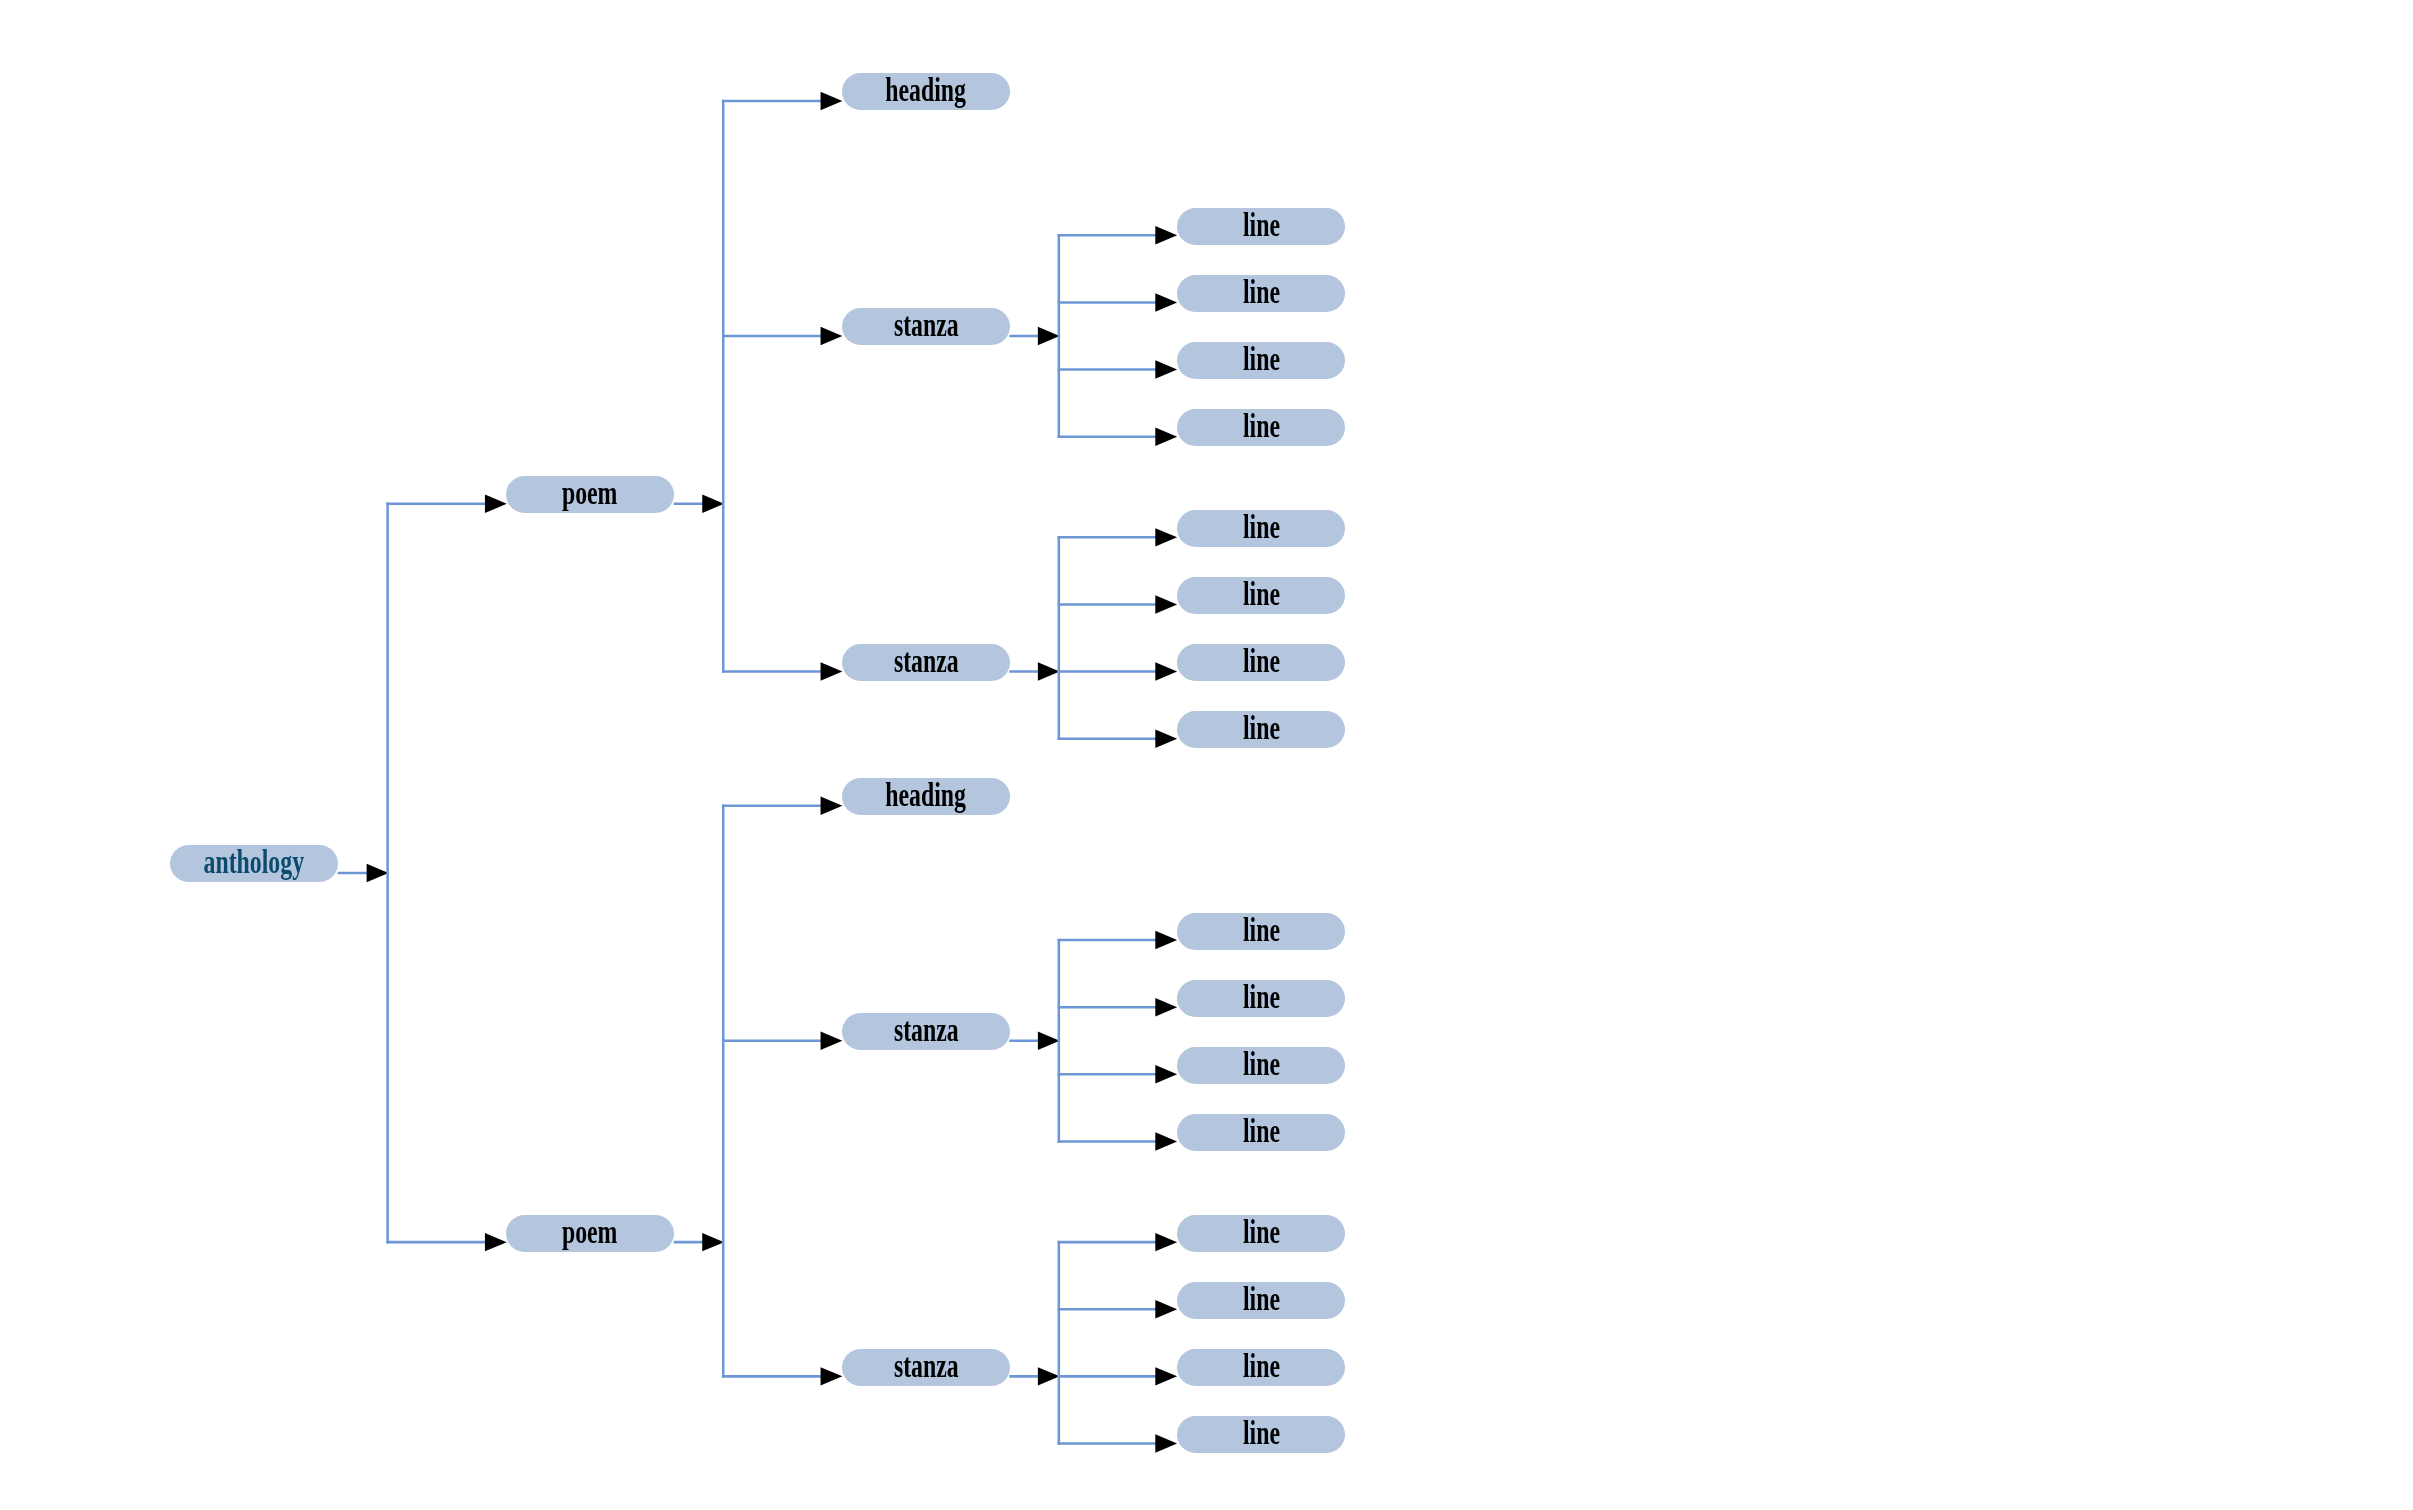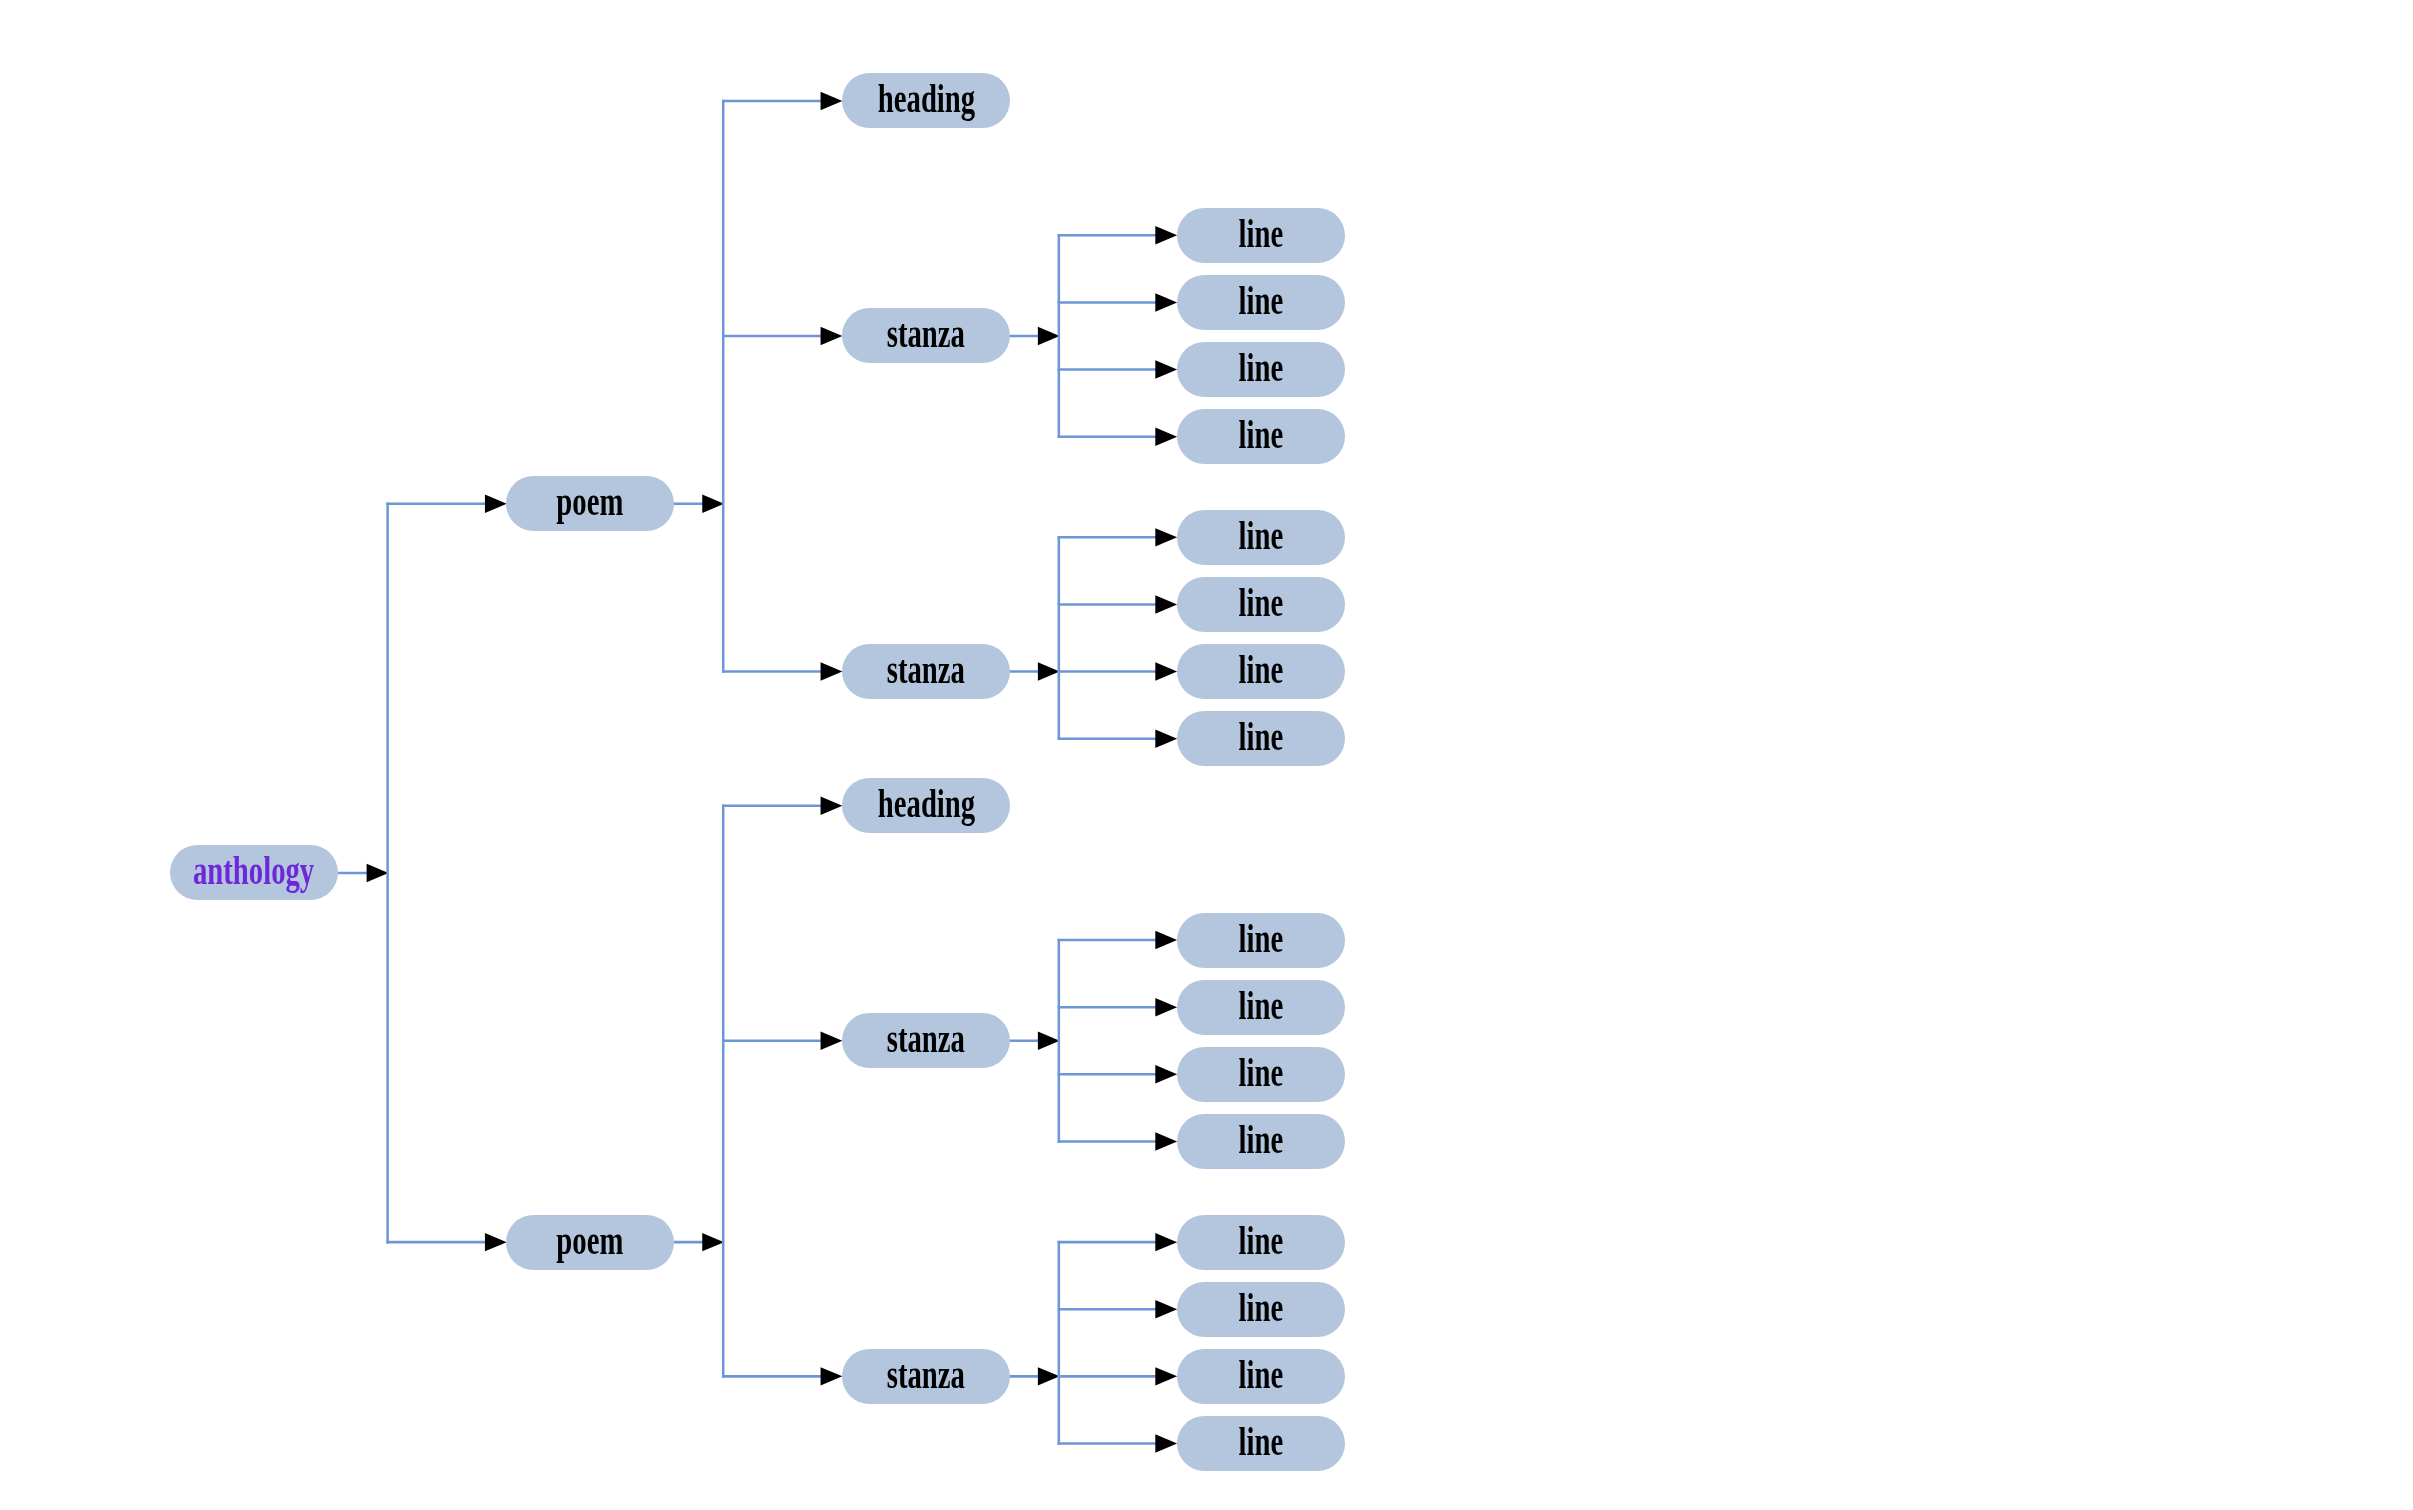--- a/index.html
+++ b/index.html
@@ -7,25 +7,25 @@
   .stage{
     position:relative;
     width:2413px;height:1511px;
     background:#ffffff;
     overflow:hidden;
     font-family:"Liberation Serif", serif;
   }
   .edges{position:absolute;left:0;top:0;}
   .node{
     position:absolute;
-    width:168px;height:55px;
+    width:168px;height:37px;
     border-radius:28px;
     display:flex;align-items:center;justify-content:center;
     font-weight:bold;
-    font-size:41px;
+    font-size:34px;
     color:#000;
     box-sizing:border-box;
   }
   .node > span{
     display:inline-block;
     transform:scaleX(0.70);
     white-space:nowrap;
     line-height:1;
     padding-bottom:3.4px;
   }
@@ -99,21 +99,21 @@
       <line x1="1260.5" y1="1480" x2="1384" y2="1480" stroke="#6d96d6" stroke-width="3"></line>
       <polygon points="1403,1480 1377,1469 1377,1491" fill="#000000"></polygon>
       <line x1="1260.5" y1="1560" x2="1384" y2="1560" stroke="#6d96d6" stroke-width="3"></line>
       <polygon points="1403,1560 1377,1549 1377,1571" fill="#000000"></polygon>
       <line x1="1260.5" y1="1640" x2="1384" y2="1640" stroke="#6d96d6" stroke-width="3"></line>
       <polygon points="1403,1640 1377,1629 1377,1651" fill="#000000"></polygon>
       <line x1="1260.5" y1="1720" x2="1384" y2="1720" stroke="#6d96d6" stroke-width="3"></line>
       <polygon points="1403,1720 1377,1709 1377,1731" fill="#000000"></polygon>
     </svg>
   <div id="nodes">
-      <div class="node" style="left: 170px; top: 845px; background: rgb(179, 198, 222); color: #6d28d9;">
+      <div class="node" style="left: 170px; top: 845px; background: rgb(179, 198, 222); color: #0c4a6e;">
         <span>anthology</span>
       </div>
       <div class="node" style="left: 506px; top: 476px; background: rgb(179, 198, 222); color: rgb(0, 0, 0);">
         <span>poem</span>
       </div>
       <div class="node" style="left: 842px; top: 73px; background: rgb(179, 198, 222); color: rgb(0, 0, 0);">
         <span>heading</span>
       </div>
       <div class="node" style="left: 842px; top: 308px; background: rgb(179, 198, 222); color: rgb(0, 0, 0);">
         <span>stanza</span>

